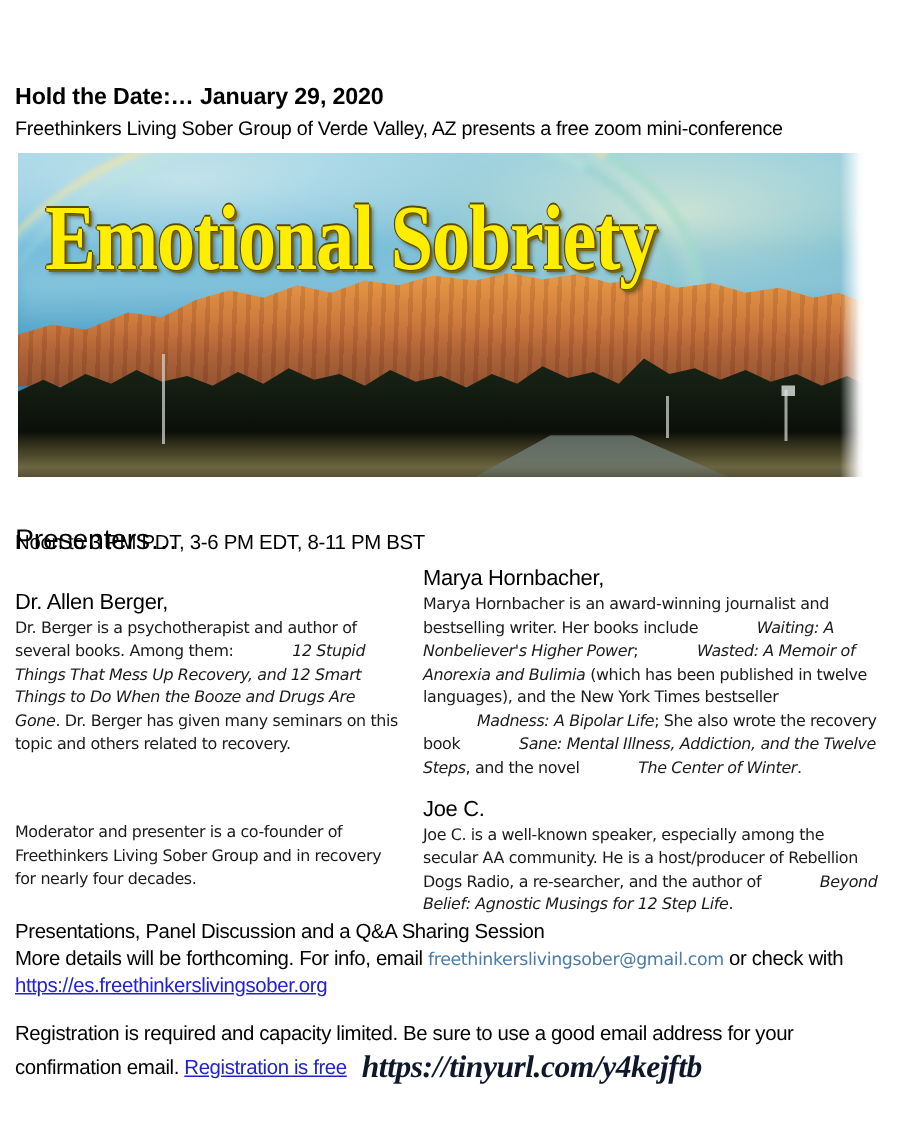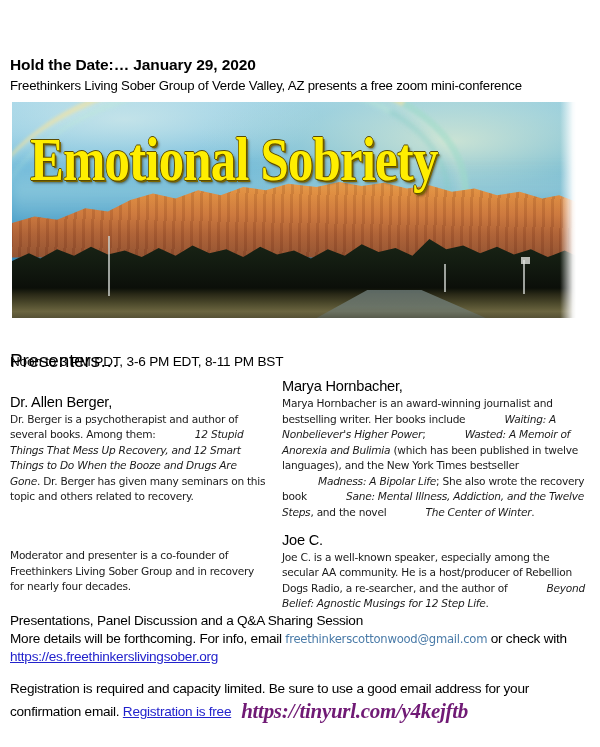--- a/index.html
+++ b/index.html
@@ -282,21 +282,21 @@
   }
   .reg-free {
     color: #2222cc;
     text-decoration: underline;
   }
   .tinyurl {
     font-family: "Liberation Serif", serif;
     font-style: italic;
     font-weight: bold;
     font-size: 21px;
-    color: #701a75;
+    color: #0f172a;
     letter-spacing: -0.3px;
     margin-left: 10px;
     vertical-align: -2px;
   }
 </style>
 </head>
 <body>
 
 <div class="page">
 
@@ -341,20 +341,20 @@
       </div>
       <div class="pcol-right">
         <div class="pname">Joe C.</div>
         <div class="pbio"><span>Joe C. is a well-known speaker, especially among the secular AA community.   He is a host/producer of Rebellion Dogs Radio, a re-searcher, and the author of </span><i>Beyond Belief: Agnostic Musings for 12 Step Life</i><span>.</span></div>
       </div>
     </div>
   </div>
 
   <div class="footer">
     <div class="f-line">Presentations, Panel Discussion and a Q&amp;A Sharing Session</div>
-    <div class="f-line"><span>More details will be forthcoming. For info, email </span><a class="mail-link" href="#">freethinkerscottonwood@gmail.com</a><span> or check with </span><a class="web-link" href="#">https://es.freethinkerslivingsober.org</a></div>
+    <div class="f-line"><span>More details will be forthcoming. For info, email </span><a class="mail-link" href="#">freethinkerslivingsober@gmail.com</a><span> or check with </span><a class="web-link" href="#">https://es.freethinkerslivingsober.org</a></div>
   </div>
 
   <div class="reg-block">
     <span>Registration is required and capacity limited. Be sure to use a good email address for your confirmation email. </span><a class="reg-free" href="#">Registration is free</a><span class="tinyurl">https://tinyurl.com/y4kejftb</span>
   </div>
 
 </div>
 
 </body></html>

